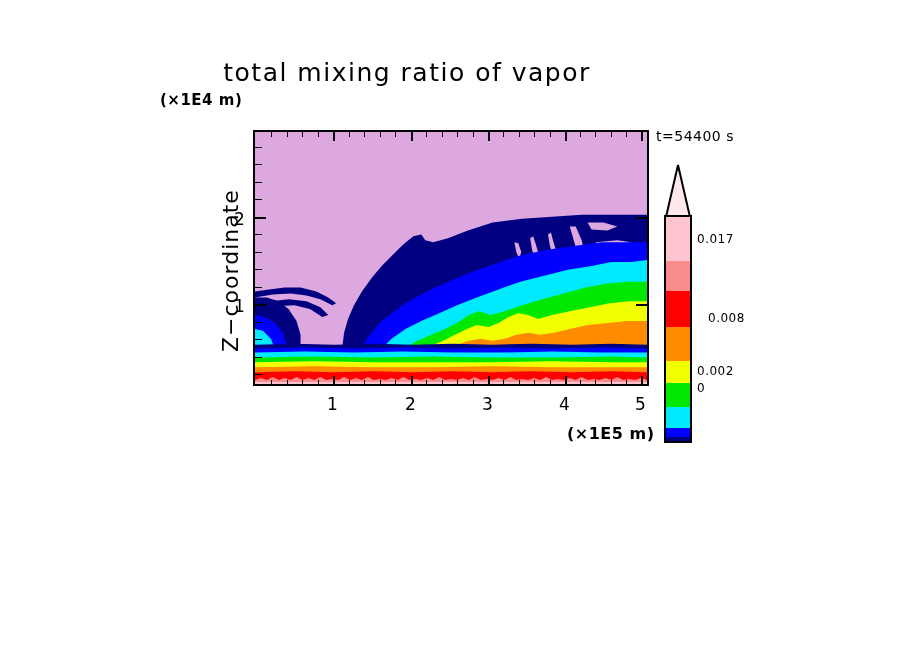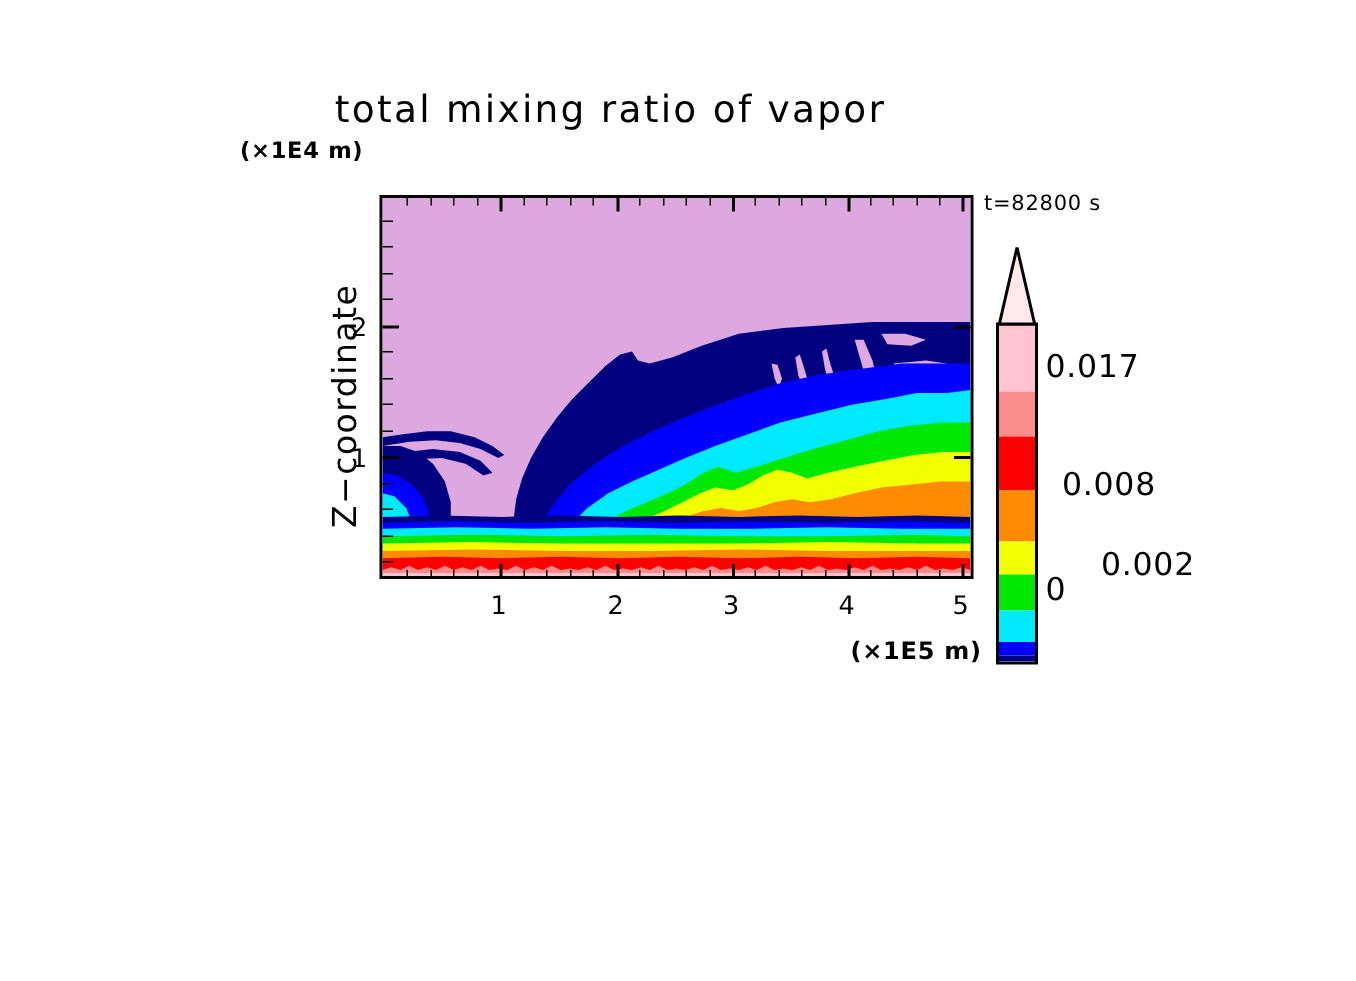--- a/index.html
+++ b/index.html
@@ -52,21 +52,21 @@
   }
   #y-axis-title {
     left: 0; top: 0;
     font-size: 22px;
     letter-spacing: 1px;
     transform-origin: 0 0;
     transform: translate(218px, 352px) rotate(-90deg);
   }
 
   .tick-label { font-size: 17px; }
-  .cbar-label { font-size: 21px; letter-spacing: 0.5px; }
+  .cbar-label { font-size: 12px; letter-spacing: 0.5px; }
 
   #plot-frame {
     position: absolute;
     left: 253px; top: 130px;
     width: 396px; height: 256px;
     border: 2px solid #000;
     box-sizing: border-box;
     overflow: hidden;
   }
   #field-svg { display: block; width: 100%; height: 100%; }
@@ -82,21 +82,21 @@
   .cbar-seg { width: 100%; }
 </style>
 </head>
 <body>
 
 <div id="page">
 
   <div class="txt" id="plot-title">total mixing ratio of vapor</div>
 
   <div class="txt" id="y-unit-label">(×1E4 m)</div>
-  <div class="txt" id="time-label">t=82800 s</div>
+  <div class="txt" id="time-label">t=54400 s</div>
   <div class="txt" id="x-unit-label">(×1E5 m)</div>
 
   <div class="txt" id="y-axis-title">Z−coordinate</div>
 
   <div id="plot-frame">
     <svg id="field-svg" viewBox="0 0 396 256" preserveAspectRatio="none">
 
       <rect x="0" y="0" width="396" height="256" fill="#dda8e0"></rect>
 
       <path d="M396,84 L330,84 L300,86 L270,88 L240,92 L215,100 L195,108
@@ -288,16 +288,16 @@
       <div class="cbar-seg" style="height:24px; background:#00e800;"></div>
       <div class="cbar-seg" style="height:21px; background:#00eaff;"></div>
       <div class="cbar-seg" style="height:9px; background:#0000ff;"></div>
       <div class="cbar-seg" style="height:4px; background:#000080;"></div>
       <div class="cbar-seg" style="height:6px; background:#dda8e0;"></div>
     </div>
   </div>
 
   <div class="txt cbar-label" style="left:697px; top:232px;">0.017</div>
   <div class="txt cbar-label" style="left:708px; top:311px;">0.008</div>
-  <div class="txt cbar-label" style="left:734px; top:364px;">0.002</div>
+  <div class="txt cbar-label" style="left:697px; top:364px;">0.002</div>
   <div class="txt cbar-label" style="left:697px; top:381px;">0</div>
 
 </div>
 
 </body></html>

